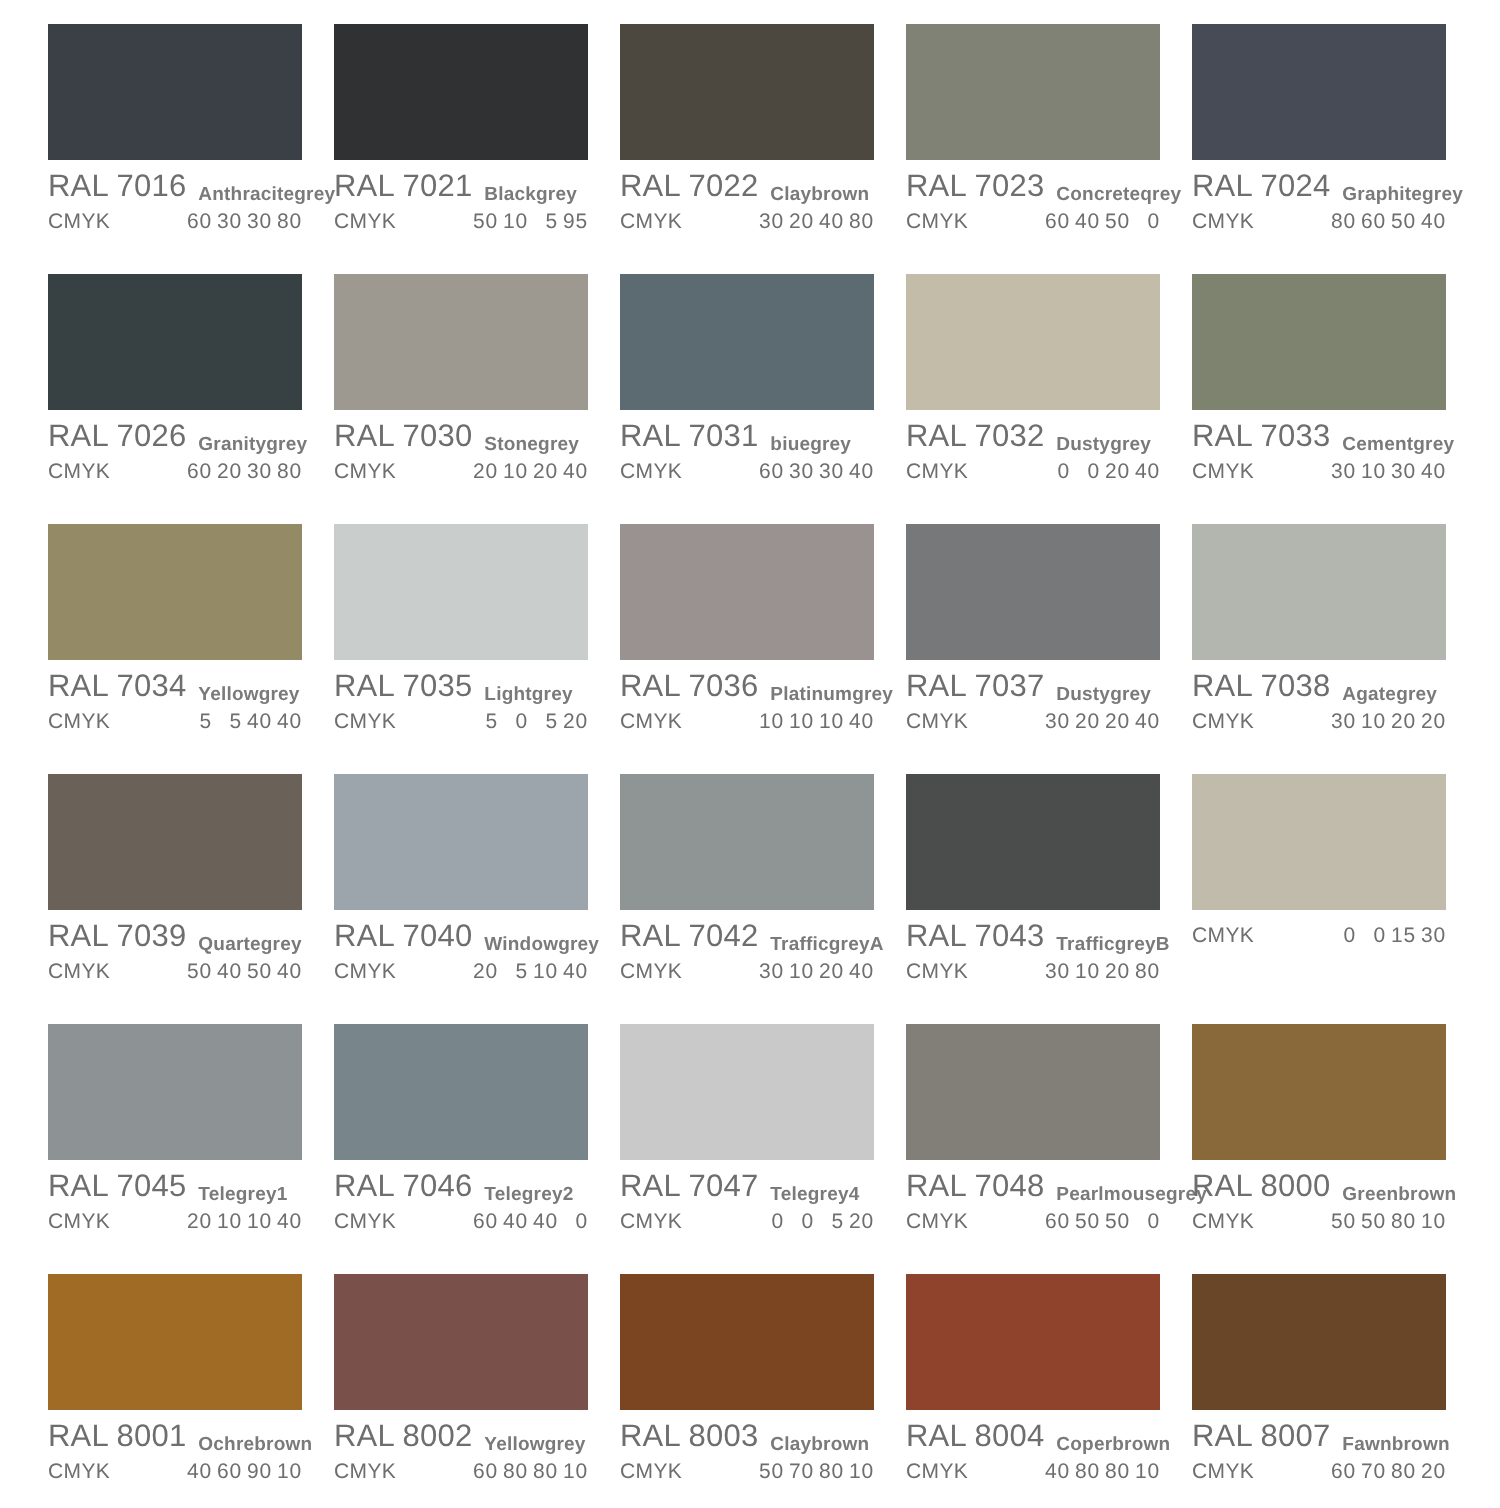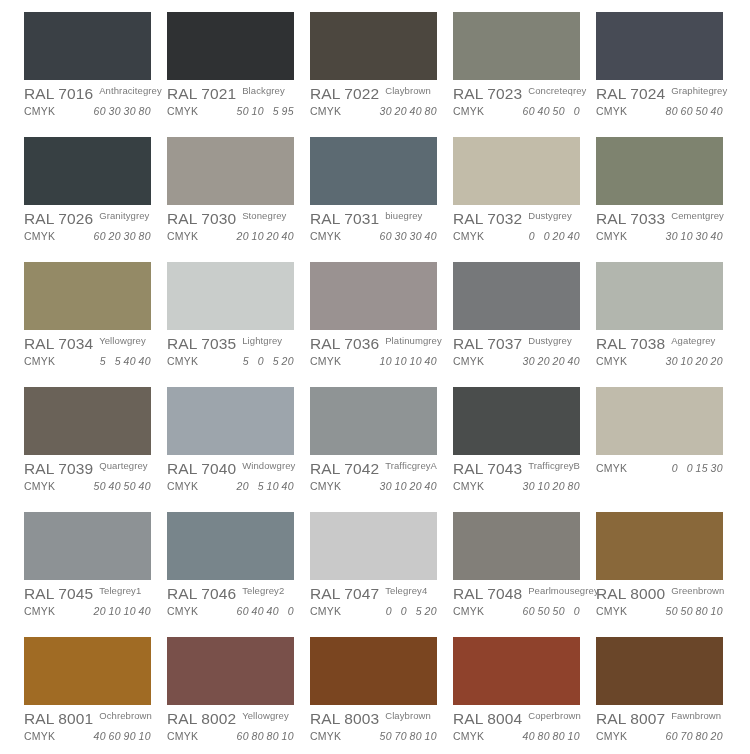--- a/index.html
+++ b/index.html
@@ -41,36 +41,36 @@
     box-sizing: border-box;
   }
 
   .swatch-info {
     padding-top: 5px;
     width: 135px;
   }
 
   .swatch-title-row {
     display: flex;
-    align-items: flex-start;
+    align-items: flex-end;
     white-space: nowrap;
   }
 
   .swatch-ral {
     font-size: 15.5px;
     color: #6e6e6e;
     letter-spacing: 0.1px;
     font-weight: 400;
   }
 
   .swatch-name {
     font-size: 9.5px;
     color: #7a7a7a;
     margin-left: 6px;
-    font-weight: 400;
+    font-weight: 700;
     letter-spacing: 0.1px;
   }
 
   .swatch-cmyk-row {
     display: flex;
     align-items: flex-end;
     margin-top: 2px;
     white-space: nowrap;
   }
 
@@ -79,21 +79,20 @@
     color: #6e6e6e;
     letter-spacing: 0.2px;
   }
 
   .cmyk-values {
     font-size: 10.5px;
     color: #6e6e6e;
     margin-left: auto;
     letter-spacing: 0.4px;
     padding-right: 8px;
-    font-style: italic;
   }
 
   .cmyk-values span {
     display: inline-block;
     min-width: 13px;
     text-align: right;
     margin-left: 2px;
   }
 </style>
 </head>

